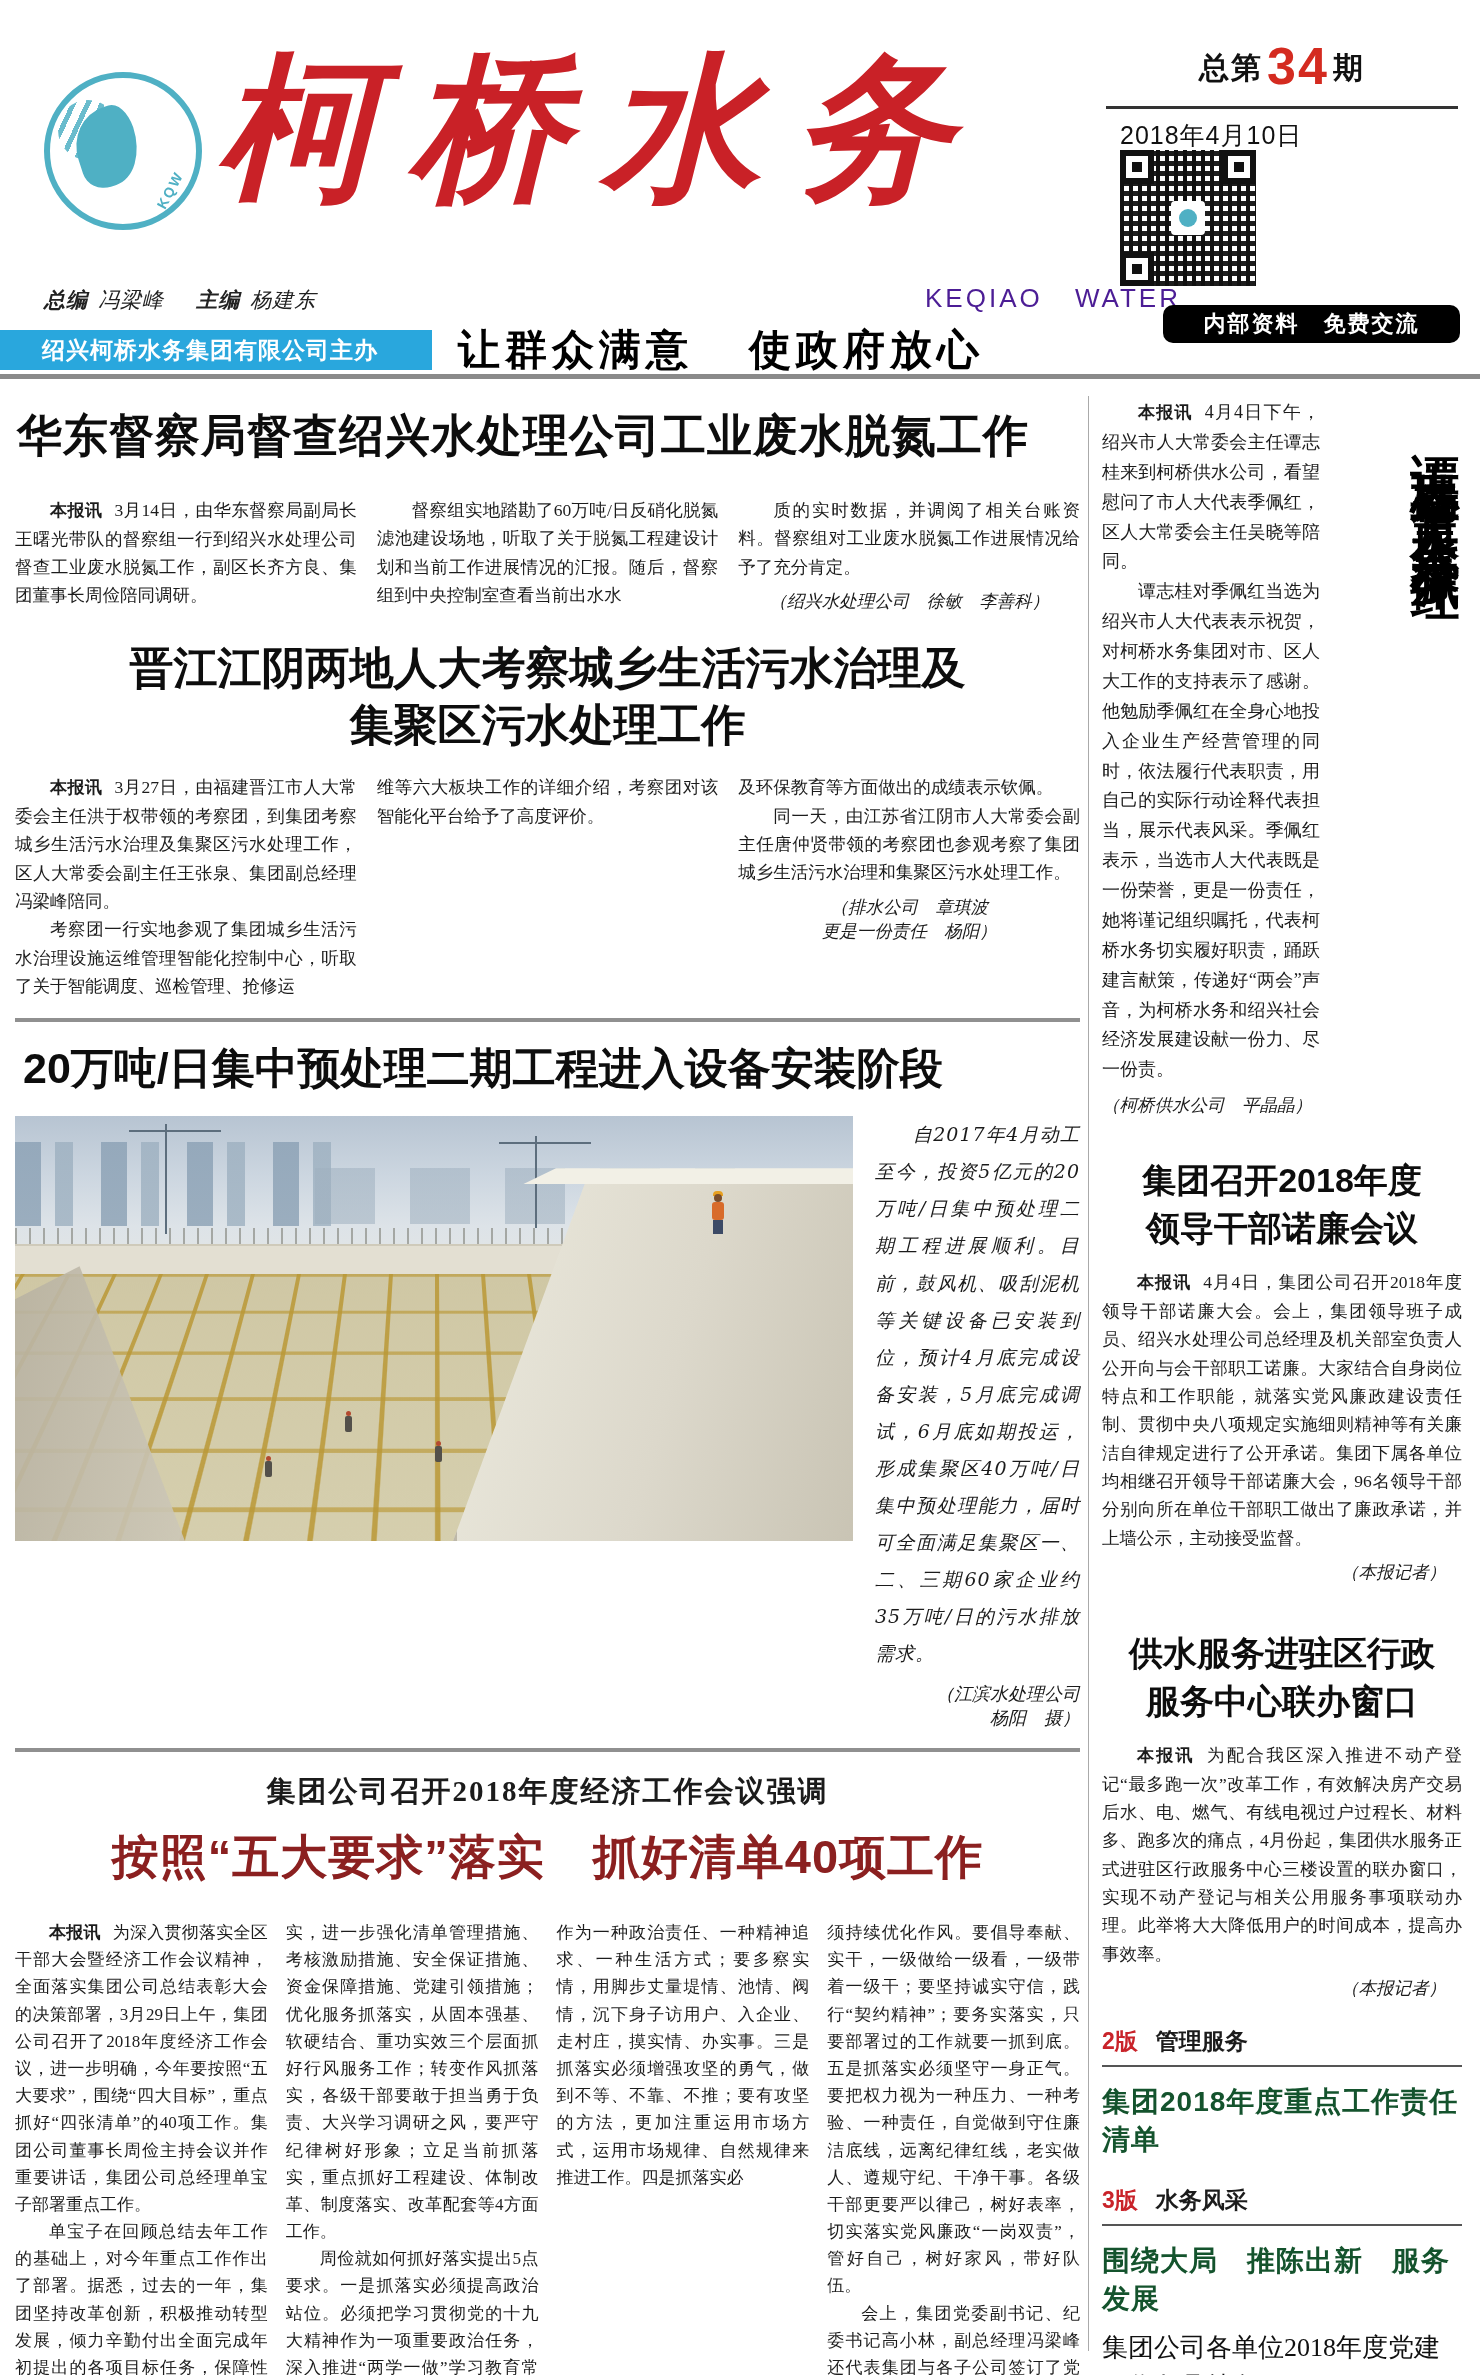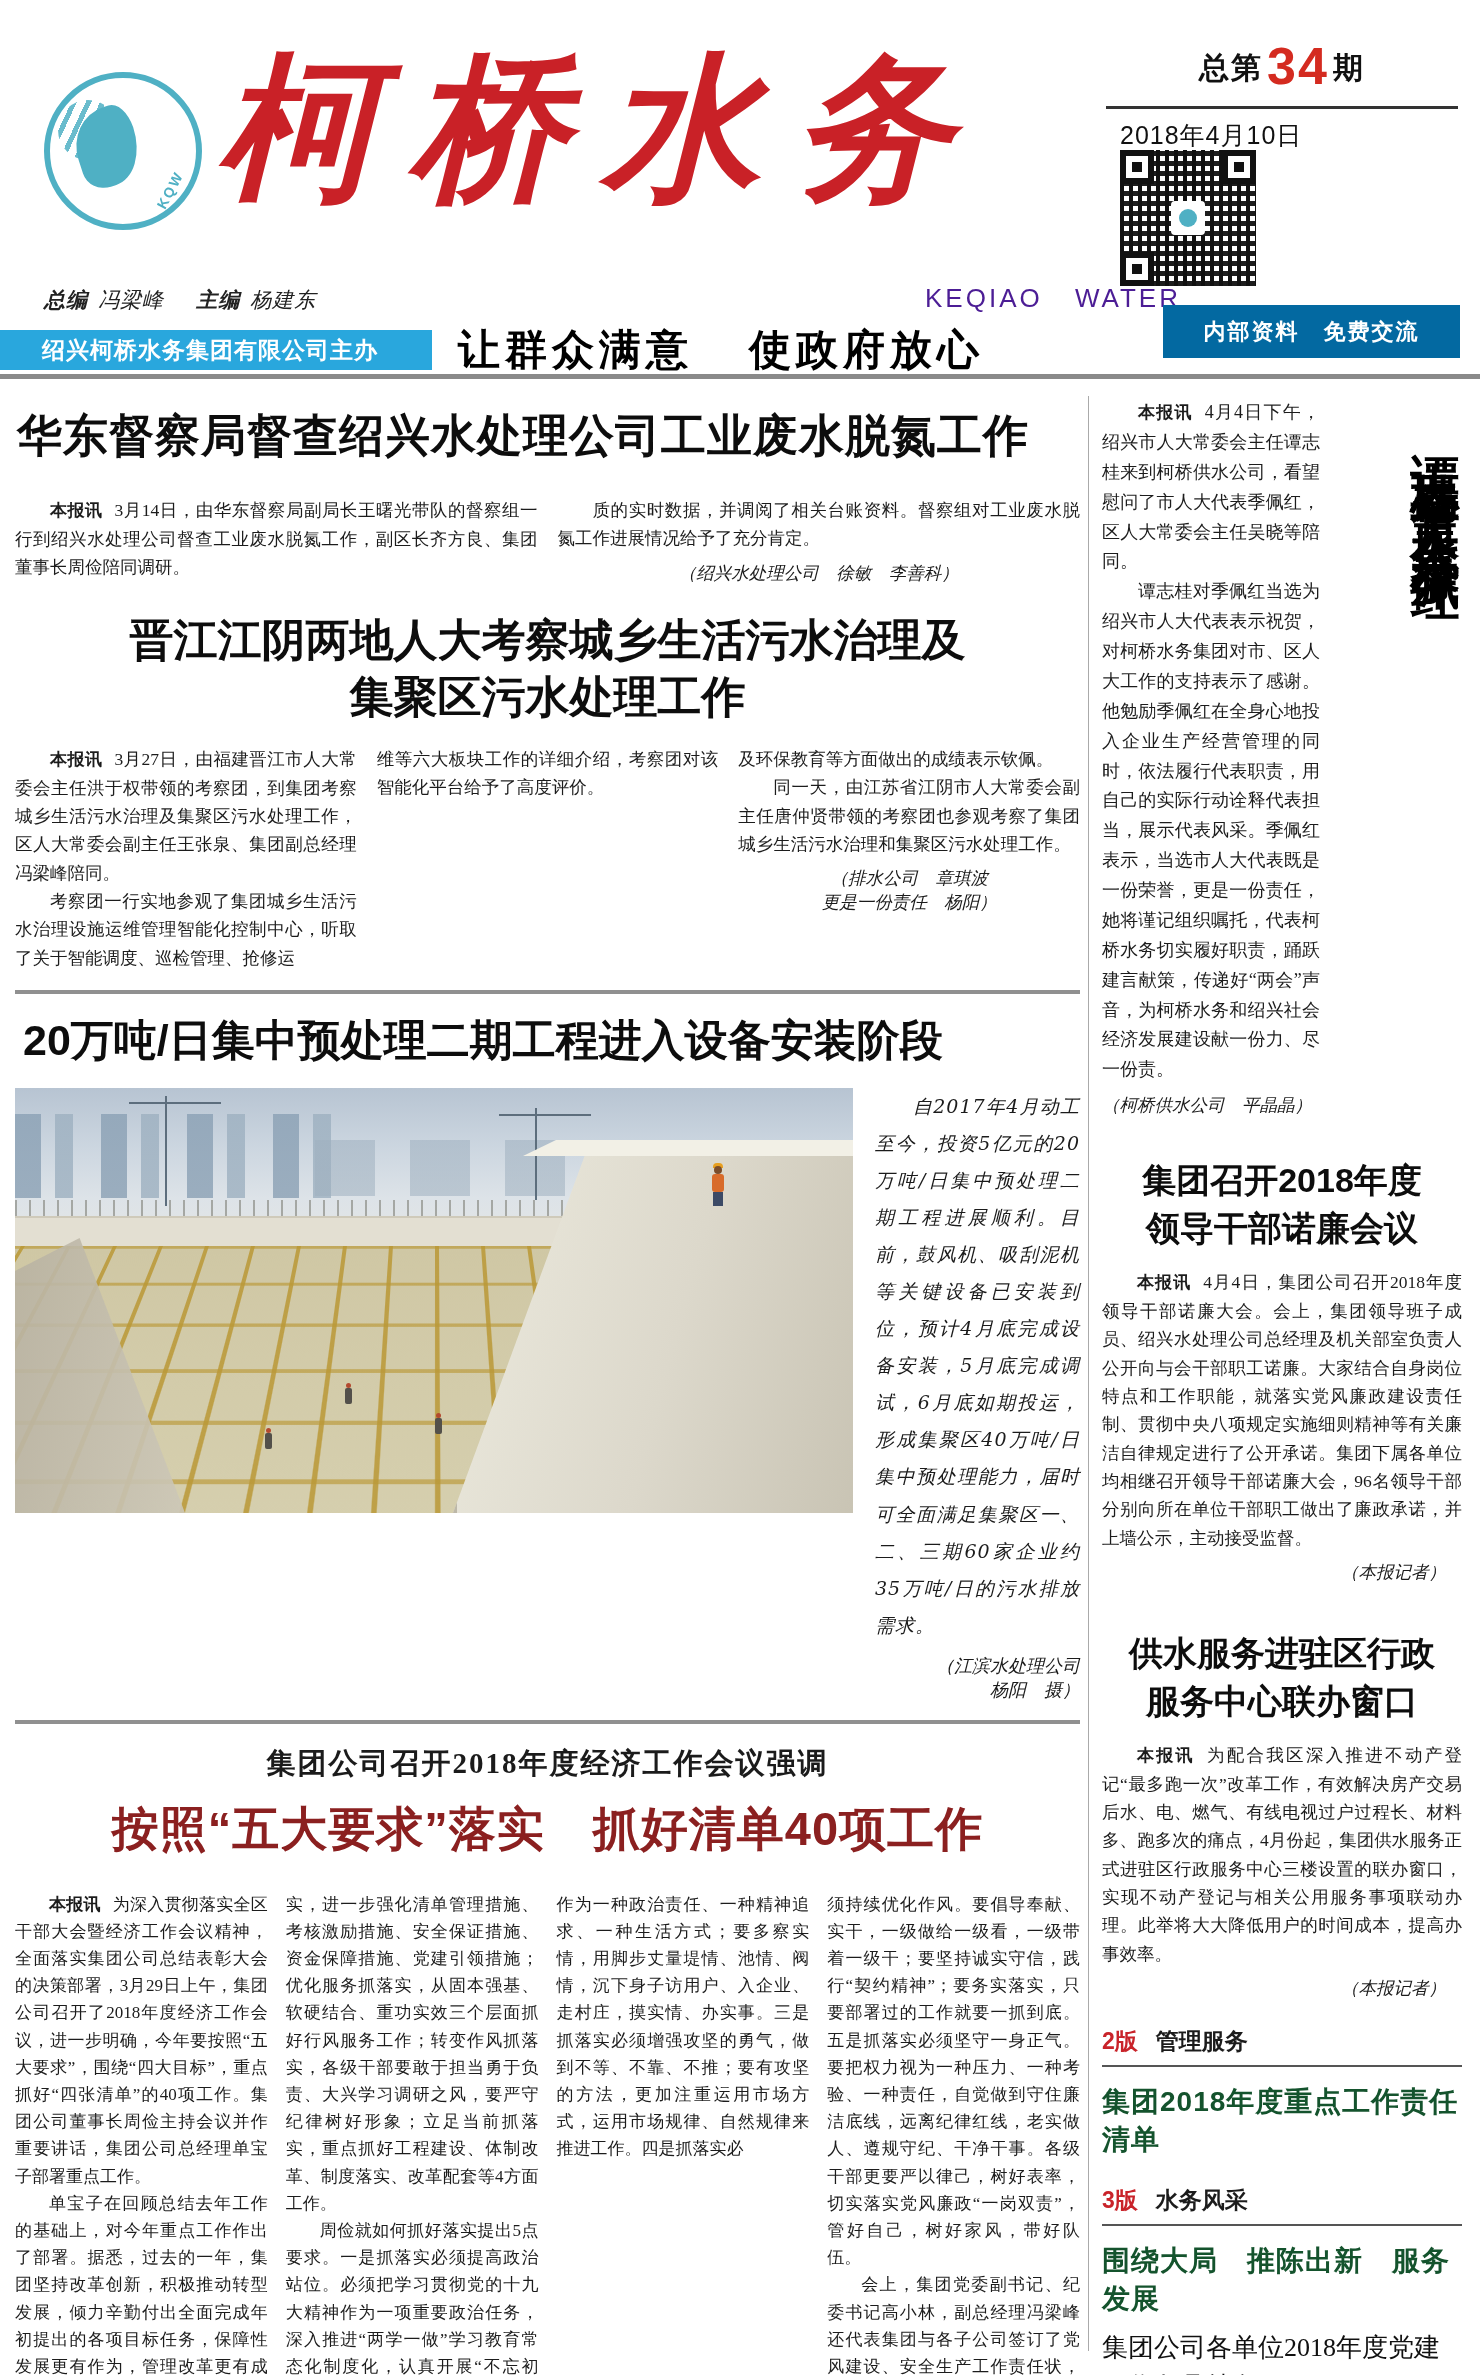--- a/index.html
+++ b/index.html
@@ -32,23 +32,23 @@
   .qf::after{content:"";position:absolute;left:6px;top:6px;width:10px;height:10px;background:#111;}
   .qf.tl{left:0;top:0}.qf.tr{right:0;top:0}.qf.bl{left:0;bottom:0}
   .qc{position:absolute;left:51px;top:51px;width:34px;height:34px;background:#fff;border-radius:4px;}
   .qc::after{content:"";position:absolute;left:8px;top:8px;width:18px;height:18px;border-radius:50%;
         background:#4fb0c4;}
   .staff{position:absolute;left:44px;top:286px;font-size:21px;color:#222;letter-spacing:1px;font-style:italic;}
   .staff b{font-family:"Liberation Sans",sans-serif;margin-right:10px;}
   .staff span{margin-right:26px;}
   .title-en{position:absolute;left:925px;top:283px;font-family:"Liberation Sans",sans-serif;
         font-size:26px;color:#4c1d95;letter-spacing:3px;word-spacing:22px;}
-  .badge{position:absolute;left:1163px;top:305px;width:297px;height:53px;background:#0369a1;
+  .badge{position:absolute;left:1163px;top:305px;width:297px;height:38px;background:#000000;
         color:#fff;font-family:"Liberation Sans",sans-serif;font-weight:bold;font-size:22px;
-        display:flex;align-items:center;justify-content:center;letter-spacing:2px;}
+        display:flex;align-items:center;justify-content:center;letter-spacing:2px;border-radius:10px;}
   .organizer{position:absolute;left:0;top:330px;width:432px;height:40px;background:#29a7dd;
         color:#fff;font-family:"Liberation Sans",sans-serif;font-weight:bold;font-size:23px;
         display:flex;align-items:center;padding-left:42px;box-sizing:border-box;letter-spacing:1px;}
   .slogan{position:absolute;left:458px;top:322px;font-family:"Liberation Sans",sans-serif;
         font-weight:900;font-size:42px;color:#000;letter-spacing:5px;white-space:nowrap;}
   .slogan span{margin-right:56px;}
   .head-rule{position:absolute;left:0;top:374px;width:1480px;height:5px;background:#8a8a8a;}
   
   .left-region{position:absolute;left:15px;top:392px;width:1065px;}
   .right-region{position:absolute;left:1102px;top:398px;width:360px;}
@@ -176,20 +176,23 @@
   <div class="v-divider"></div>
 
   <div class="left-region">
 
     <div class="h-black a1-head">华东督察局督查绍兴水处理公司工业废水脱氮工作</div>
     <div class="col-row">
       <div class="ncol">
         <p class="body"><b class="tag">本报讯</b><span>3月14日，由华东督察局副局长王曙光带队的督察组一行到绍兴水处理公司督查工业废水脱氮工作，副区长齐方良、集团董事长周俭陪同调研。</span></p>
       </div>
       <div class="ncol">
+        <p class="body">督察组实地踏勘了60万吨/日反硝化脱氮滤池建设场地，听取了关于脱氮工程建设计划和当前工作进展情况的汇报。随后，督察组到中央控制室查看当前出水水</p>
+      </div>
+      <div class="ncol">
         <p class="body">质的实时数据，并调阅了相关台账资料。督察组对工业废水脱氮工作进展情况给予了充分肯定。</p>
         <div class="byline center">（绍兴水处理公司　徐敏　李善科）</div>
       </div>
     </div>
 
     <div class="h-black a2-head">
       <div>晋江江阴两地人大考察城乡生活污水治理及</div>
       <div>集聚区污水处理工作</div>
     </div>
     <div class="col-row">

